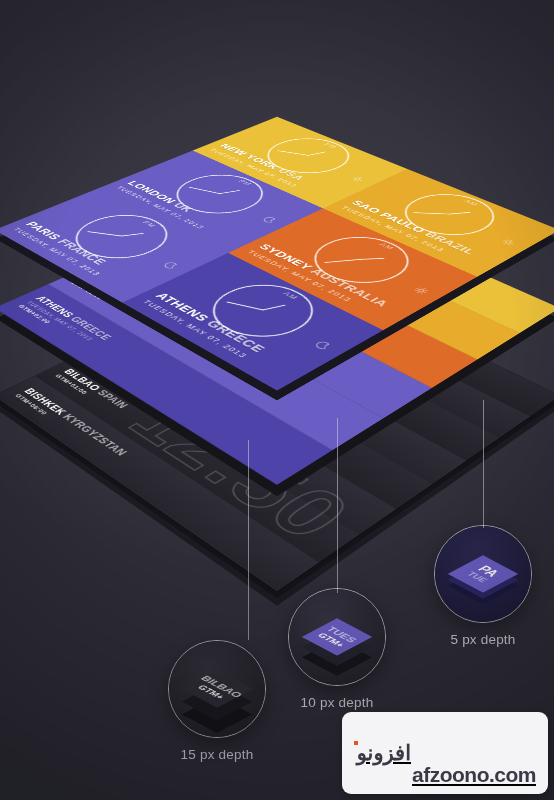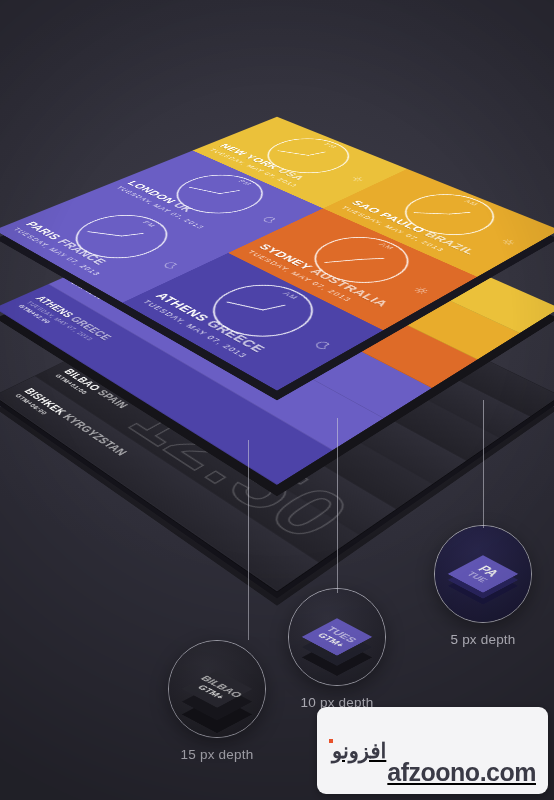--- a/index.html
+++ b/index.html
@@ -99,21 +99,21 @@
   
   #watermark {
     position:absolute; right:6px; bottom:6px;
     background:#f4f4f6; border-radius:9px;
     padding:7px 12px 7px 10px;
     display:flex; align-items:center; gap:1px;
     box-shadow:0 2px 8px rgba(0,0,0,.3);
     text-decoration:underline;
   }
   #watermark .fa { font-size:21px; color:#3a3a46; font-weight:bold; direction:rtl; letter-spacing:-1px; }
-  #watermark .en { font-size:25px; color:#3a3a46; font-weight:bold; letter-spacing:-.5px;margin-top:44px; }
+  #watermark .en { font-size:21px; color:#3a3a46; font-weight:bold; letter-spacing:-.5px;margin-top:44px; }
   #watermark .dot { display:inline-block; width:4px; height:4px; background:#e8522b; }
 
   .vig { position:absolute; inset:0; pointer-events:none;
          background:radial-gradient(ellipse 520px 520px at 50% 40%, rgba(0,0,0,0) 45%, rgba(0,0,0,.30) 100%); }
 </style>
 </head>
 <body>
 
 <div id="stage">
 

